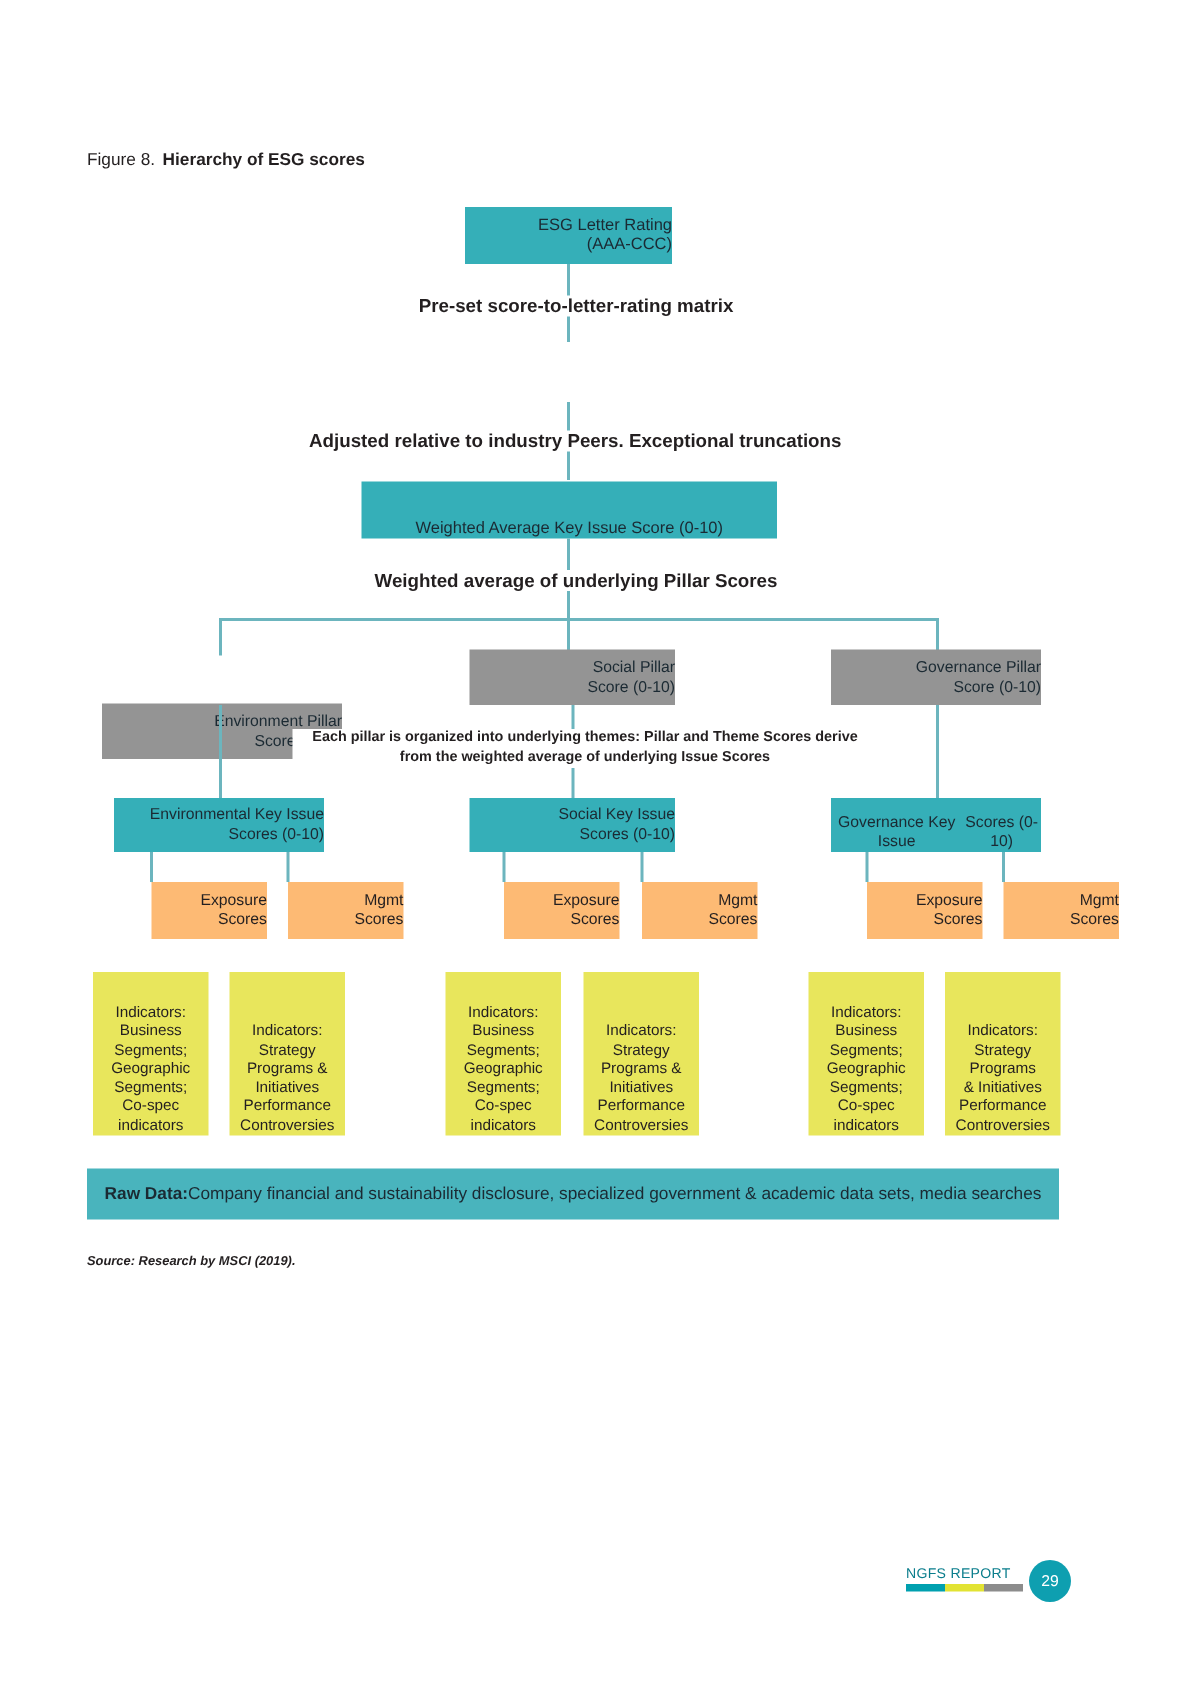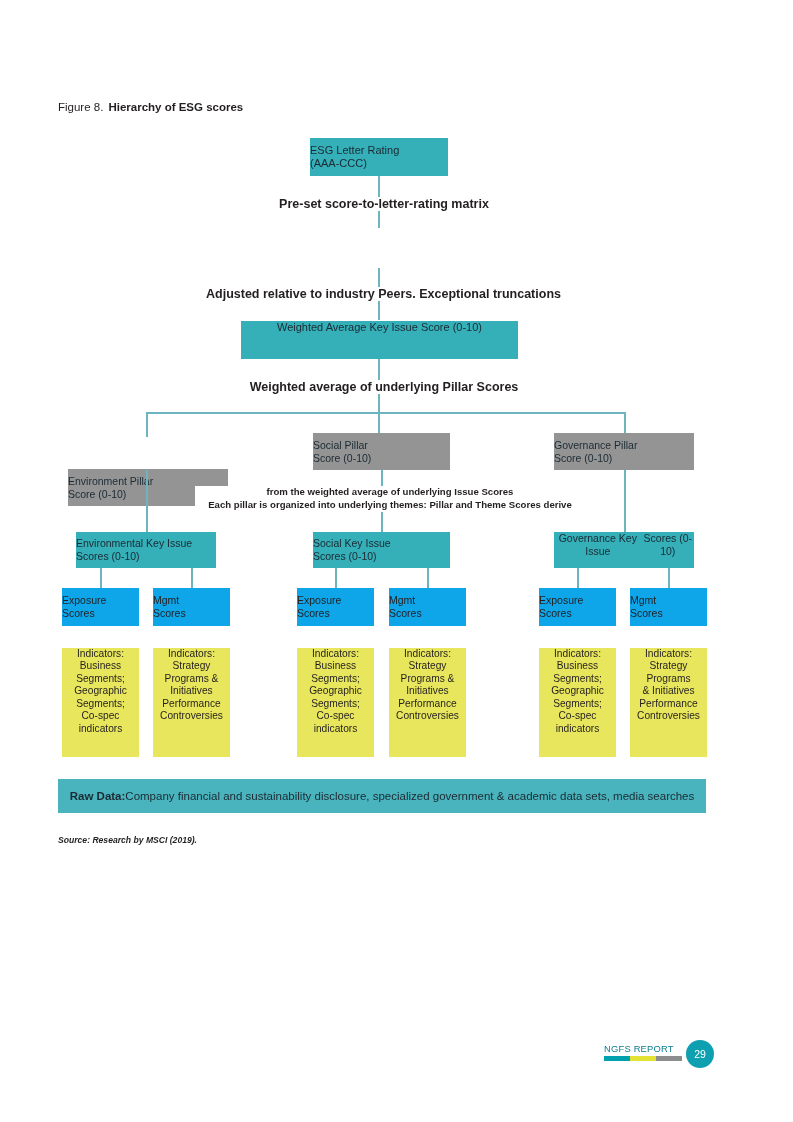--- a/index.html
+++ b/index.html
@@ -9,25 +9,25 @@
     color:#231f20;position:relative;overflow:hidden;
   }
   .page{position:absolute;left:0;top:0;width:793px;height:1050px;}
 
   
   .fig-caption{position:absolute;left:58px;top:101px;font-size:11.5px;color:#231f20;white-space:nowrap;}
   .fig-caption .num{font-weight:400;}
   .fig-caption .ttl{font-weight:700;margin-left:5px;}
 
   
-  .box{position:absolute;box-sizing:border-box;display:flex;align-items:flex-start;
+  .box{position:absolute;box-sizing:border-box;display:flex;align-items:flex-end;
        justify-content:center;text-align:center;line-height:1.22;}
   .teal{background:#35afb8;color:#1b2a33;}
   .gray{background:#949494;color:#1b2a33;}
-  .salmon{background:#0ea5e9;color:#231f20;}
+  .salmon{background:#fdba74;color:#231f20;margin-left:39px;}
   .yellow{background:#e8e65c;color:#231f20;}
 
   
   .vline{position:absolute;width:2px;background:#6cb5be;}
   .hline{position:absolute;height:2px;background:#6cb5be;}
 
   
   .annot{position:absolute;text-align:center;font-size:12.5px;color:#231f20;
          font-weight:600;white-space:nowrap;background:#fff;padding:0 6px;}
   .annot2{position:absolute;text-align:center;font-size:9.6px;color:#231f20;
@@ -97,22 +97,22 @@
   <div class="box gray" style="left:554px;top:433px;width:140px;height:37px;font-size:10.5px;flex-direction:column;">
     <span>Governance Pillar</span>
     <span>Score (0-10)</span>
   </div>
 
   <div class="vline" style="left:146px;top:470px;height:62px;"></div>
   <div class="vline" style="left:381px;top:470px;height:62px;"></div>
   <div class="vline" style="left:624px;top:470px;height:62px;"></div>
 
   <div class="annot2" style="left:195px;top:486px;width:380px;">
+    <div>Each pillar is organized into underlying themes: Pillar and Theme Scores derive</div>
     <div>from the weighted average of underlying Issue Scores</div>
-    <div>Each pillar is organized into underlying themes: Pillar and Theme Scores derive</div>
   </div>
 
   <div class="box teal" style="left:76px;top:532px;width:140px;height:36px;font-size:10.5px;flex-direction:column;">
     <span>Environmental Key Issue</span>
     <span>Scores (0-10)</span>
   </div>
   <div class="box teal" style="left:313px;top:532px;width:137px;height:36px;font-size:10.5px;flex-direction:column;">
     <span>Social Key Issue</span>
     <span>Scores (0-10)</span>
   </div>

